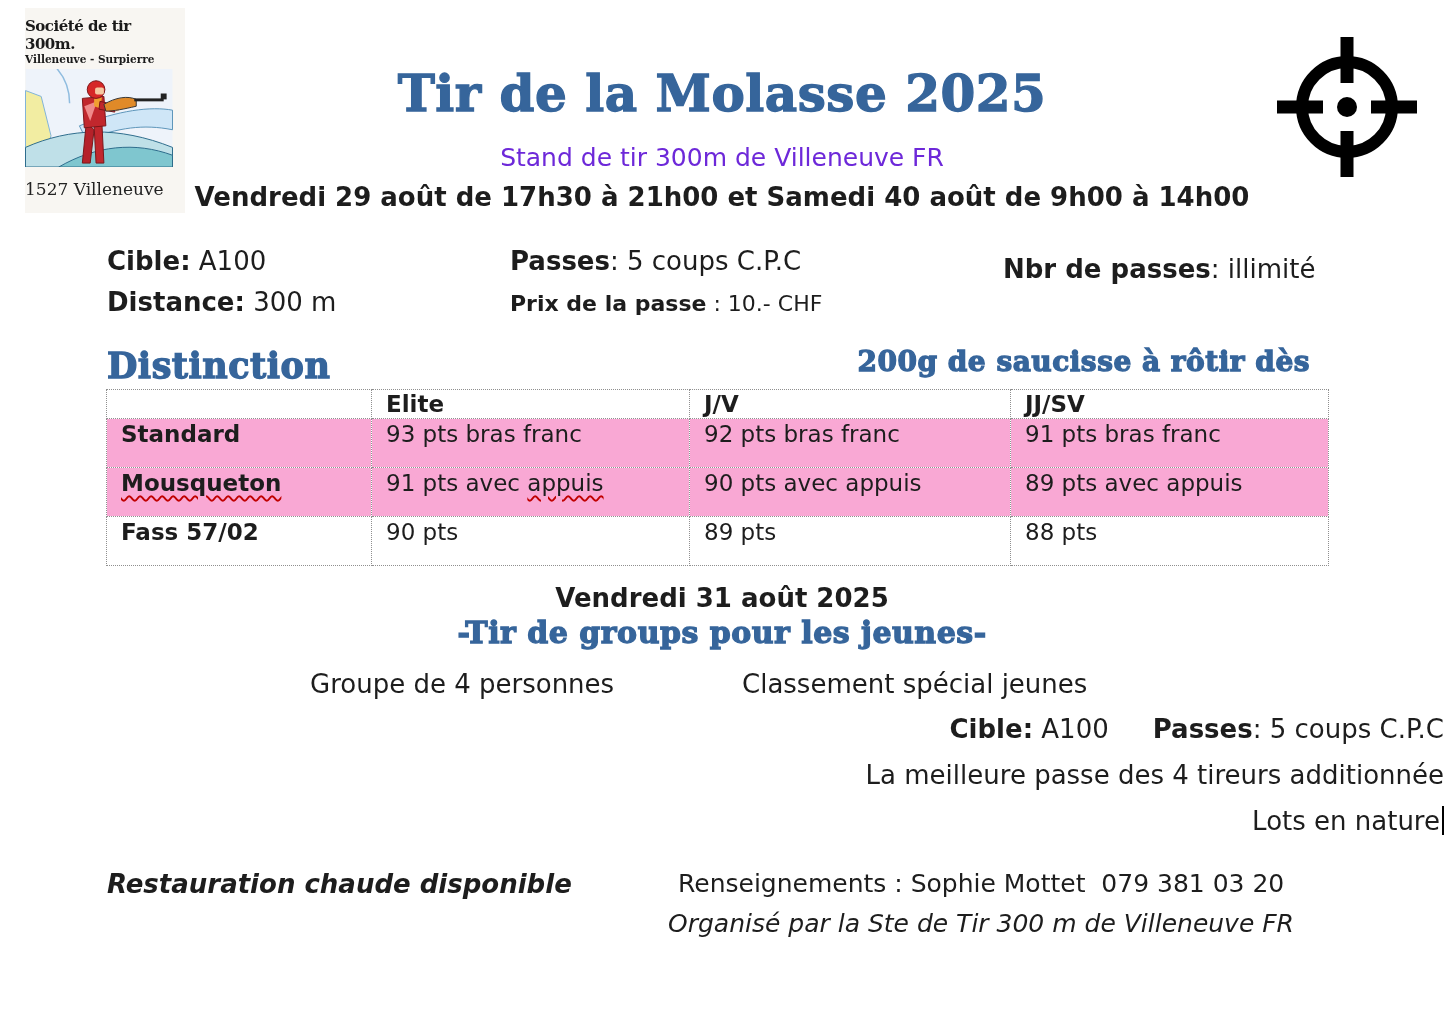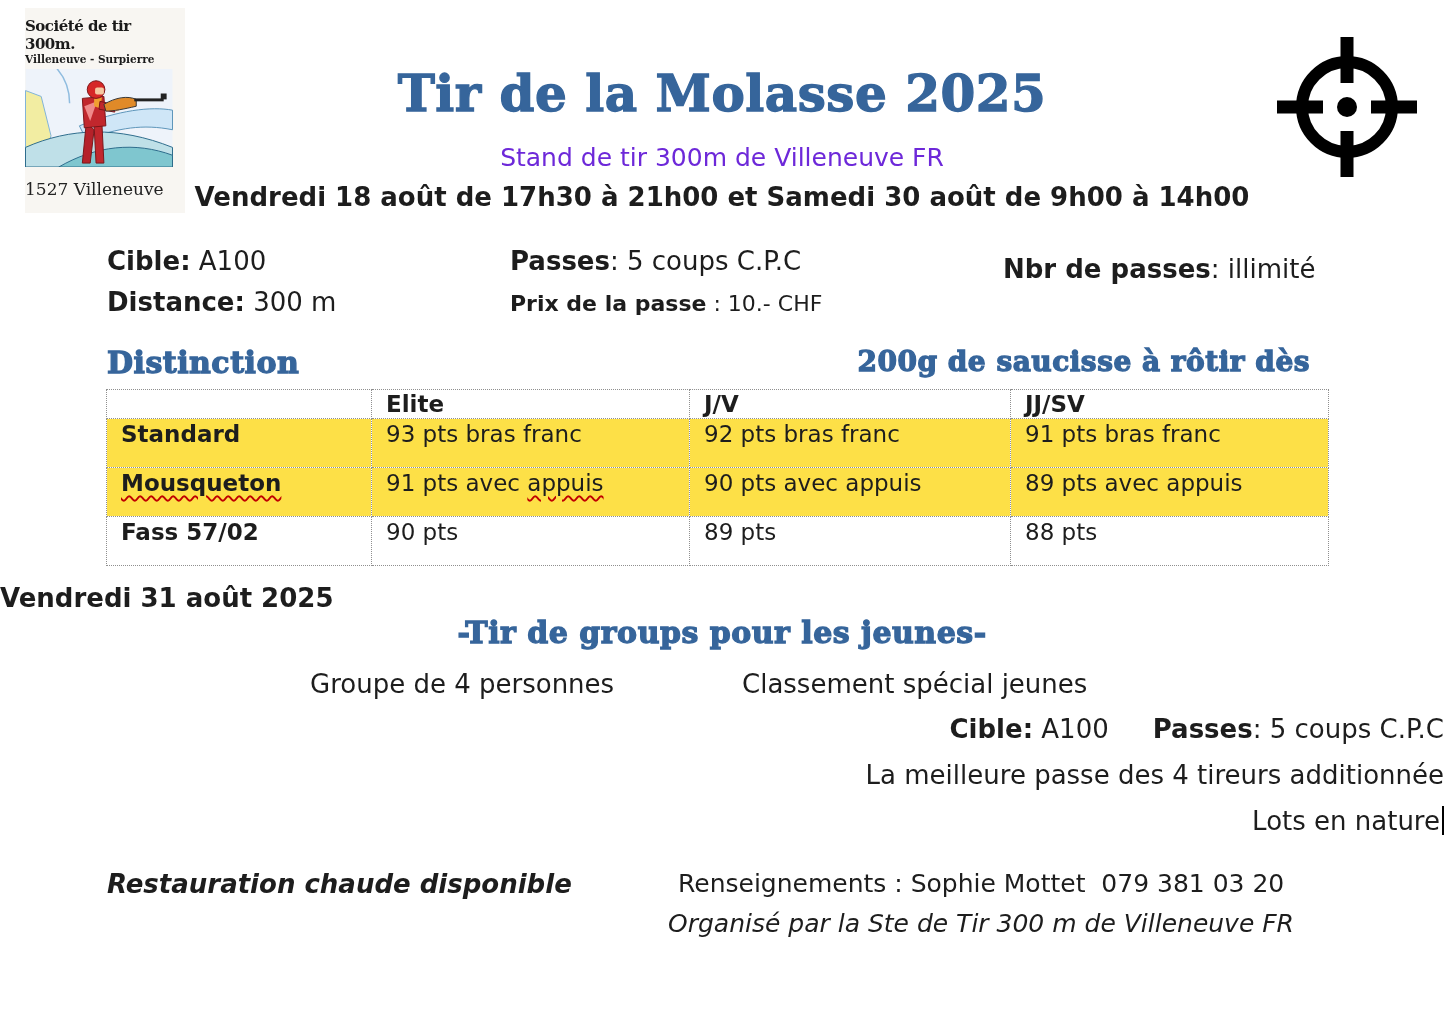--- a/index.html
+++ b/index.html
@@ -20,32 +20,32 @@
                -webkit-text-stroke:1.3px #36659B; letter-spacing:0.5px; }
 
   .title { left:0; right:0; top:64px; text-align:center; font-size:50px; }
   .subtitle { left:0; right:0; top:143px; text-align:center; font-size:25px; color:#6d28d9; }
   .dates { left:0; right:0; top:182px; text-align:center; font-size:26px; font-weight:bold; }
 
   .info { font-size:26px; }
   .info b { font-weight:bold; }
   .small-info { font-size:22px; }
 
-  .dist-title { left:107px; top:345px; font-size:30px;text-align:right; }
+  .dist-title { left:107px; top:345px; font-size:35px;text-align:right; }
   .dist-prize { right:134px; top:345px; font-size:28px; }
 
   
   table.scores { position:absolute; left:106px; top:389px; width:1222px; border-collapse:collapse; table-layout:fixed; }
   table.scores td { border:1px dotted #8f8f8f; font-size:23px; padding:2px 6px 20px 14px; height:33px; vertical-align:middle; white-space:nowrap; overflow:hidden; }
   table.scores tr.hdr td { height:27px; font-weight:bold; padding-top:1px; padding-bottom:1px; }
   table.scores td.lbl { font-weight:bold; }
-  table.scores tr.shaded td { background:#fde047; }
+  table.scores tr.shaded td { background:#f9a8d4; }
   .squiggle { text-decoration-line:underline; text-decoration-style:wavy; text-decoration-color:#c00000; text-decoration-thickness:2px; text-underline-offset:4px; }
 
-  .youth-date { left:0; right:0; top:583px; font-size:26px; font-weight:bold; }
+  .youth-date { left:0; right:0; top:583px; text-align:center; font-size:26px; font-weight:bold; }
   .youth-title { left:0; right:0; top:615px; text-align:center; font-size:30px; }
   .youth-line { font-size:26px; }
   .center-line { left:0; right:0; text-align:right; }
   .gap { display:inline-block; width:44px; }
 
   .caret { display:inline-block; width:2px; height:29px; background:#000; vertical-align:-5px; margin-left:2px; }
 
   .footer-rest { left:107px; top:869px; font-size:26px; font-weight:bold; font-style:italic; }
   .footer-rens { left:678px; top:869px; font-size:25px; white-space:pre; }
   .footer-org  { left:668px; top:909px; font-size:25px; font-style:italic; }
@@ -86,21 +86,21 @@
   <circle cx="72" cy="72" r="45" fill="none" stroke="#000" stroke-width="12"></circle>
   <rect x="65.5" y="2" width="13" height="46" fill="#000"></rect>
   <rect x="65.5" y="96" width="13" height="46" fill="#000"></rect>
   <rect x="2" y="65.5" width="46" height="13" fill="#000"></rect>
   <rect x="96" y="65.5" width="46" height="13" fill="#000"></rect>
   <circle cx="72" cy="72" r="10" fill="#000"></circle>
 </svg>
 
 <div class="abs title blue-head">Tir de la Molasse 2025</div>
 <div class="abs subtitle">Stand de tir 300m de Villeneuve FR</div>
-<div class="abs dates">Vendredi 18 août de 17h30 à 21h00 et Samedi 30 août de 9h00 à 14h00</div>
+<div class="abs dates">Vendredi 29 août de 17h30 à 21h00 et Samedi 40 août de 9h00 à 14h00</div>
 
 <div class="abs info" style="left:107px; top:246px;"><b>Cible:</b><span> A100</span></div>
 <div class="abs info" style="left:510px; top:246px;"><b>Passes</b><span>: 5 coups C.P.C</span></div>
 <div class="abs info" style="left:1003px; top:254px;"><b>Nbr de passes</b><span>: illimité</span></div>
 <div class="abs info" style="left:107px; top:287px;"><b>Distance:</b><span> 300 m</span></div>
 <div class="abs info small-info" style="left:510px; top:291px;"><b>Prix de la passe</b><span> : 10.- CHF</span></div>
 
 <div class="abs dist-title blue-head">Distinction</div>
 <div class="abs dist-prize blue-head">200g de saucisse à rôtir dès</div>
 

